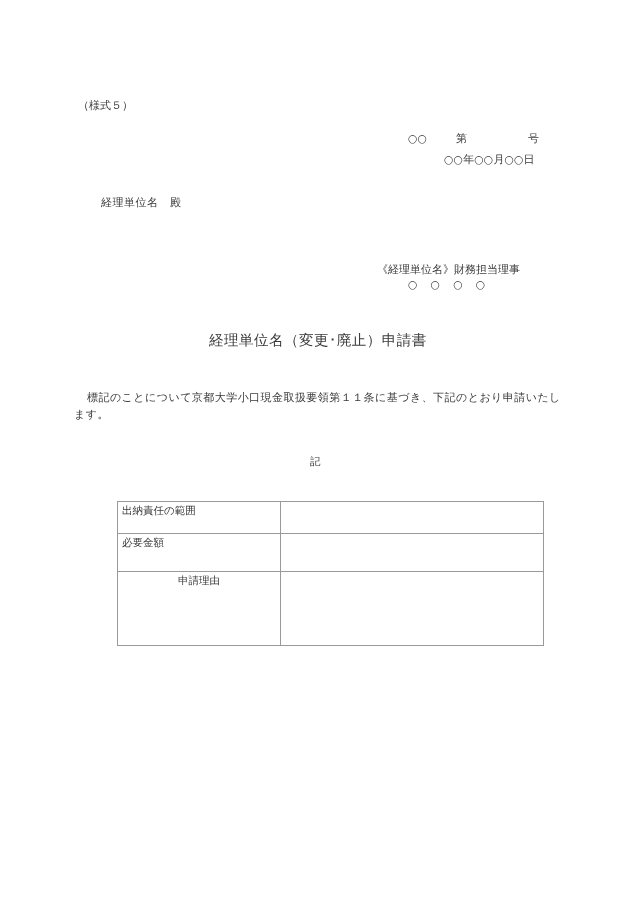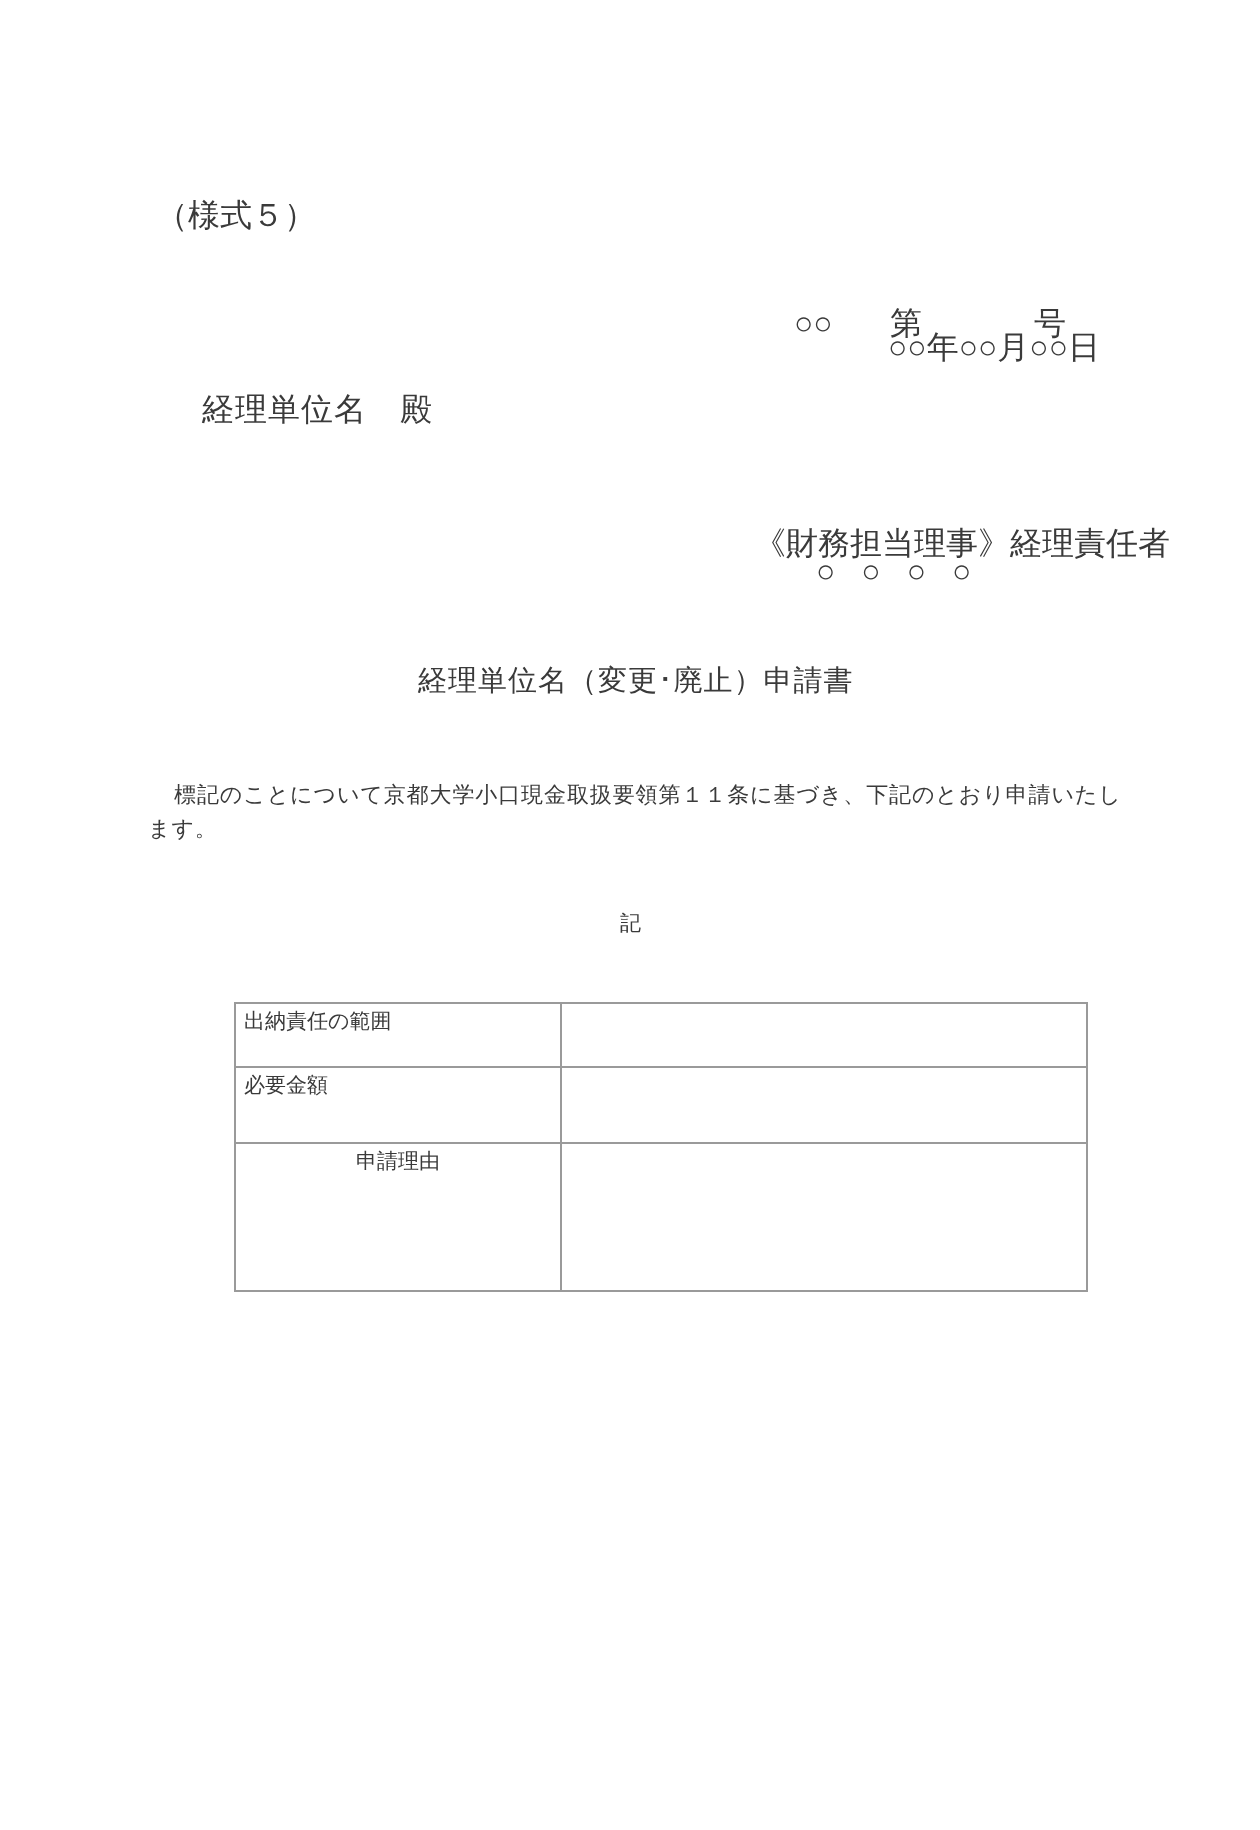--- a/index.html
+++ b/index.html
@@ -2,26 +2,26 @@
 <html><head>
 <meta charset="utf-8">
 <style>
   html, body { margin: 0; padding: 0; }
   body {
     width: 630px; height: 915px; background: #ffffff; position: relative;
     font-family: "DejaVu Serif", "Liberation Serif", serif;
     color: #3a3a3a; overflow: hidden;
   }
   .abs { position: absolute; white-space: nowrap; }
-  .f11 { font-size: 16px; font-family: Liberation Serif, serif; }
+  .f11 { font-size: 11px; }
   .f10 { font-size: 10.5px; }
   #form-number { left: 78px; top: 98px; }
-  #doc-number { left: 397px; top: 131px; margin-top: 21px; }
+  #doc-number { left: 408px; top: 131px; }
   #doc-number span { display: inline-block; }
-  #date { left: 444px; top: 164px; }
+  #date { left: 444px; top: 152px; }
   #addressee { left: 101px; top: 195px; letter-spacing: 0.5px; }
   #sender { left: 377px; top: 262px; }
   #sender-name { left: 408px; top: 278px; letter-spacing: 13px; }
   #title { left: 209px; top: 331px; font-size: 14.5px; letter-spacing: 0.5px; }
   #body-text { left: 74px; top: 389px; width: 490px; white-space: normal; font-size: 11px; line-height: 17px; text-indent: 13px; letter-spacing: 0.45px; }
   #ki { left: 310px; top: 455px; }
   #request-table {
     position: absolute; left: 117px; top: 501px; width: 427px;
     border-collapse: collapse; font-size: 10.5px;
   }
@@ -40,21 +40,21 @@
 <div id="form-number" class="abs f11">（様式５）</div>
 
 <div id="doc-number" class="abs f11">
   <span style="width:48px;">○○</span><span style="width:72px;">第</span><span>号</span>
 </div>
 
 <div id="date" class="abs f11">○○年○○月○○日</div>
 
 <div id="addressee" class="abs f11">経理単位名　殿</div>
 
-<div id="sender" class="abs f11">《財務担当理事》経理責任者</div>
+<div id="sender" class="abs f11">《経理単位名》財務担当理事</div>
 <div id="sender-name" class="abs f11">○○○○</div>
 
 <div id="title" class="abs">経理単位名（変更･廃止）申請書</div>
 
 <div id="body-text" class="abs">標記のことについて京都大学小口現金取扱要領第１１条に基づき、下記のとおり申請いたします。</div>
 
 <div id="ki" class="abs f10">記</div>
 
 <table id="request-table">
   <tbody>

